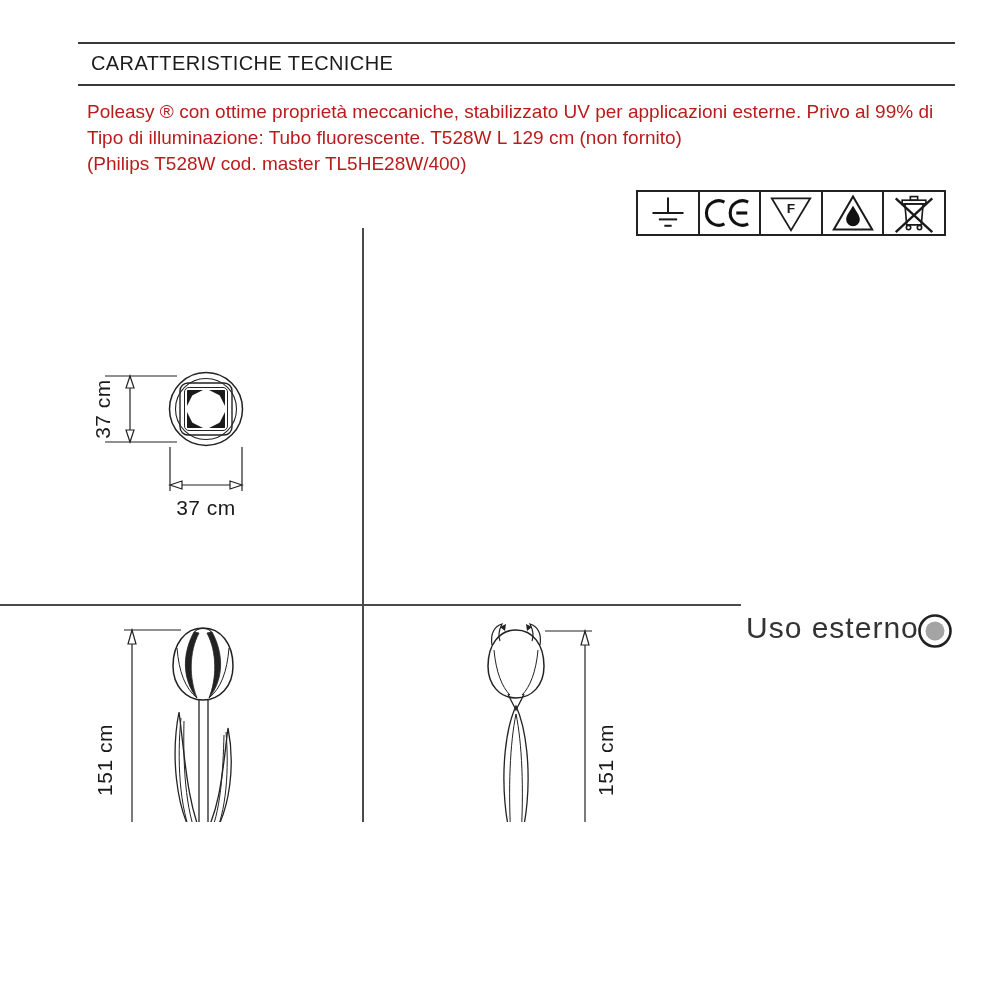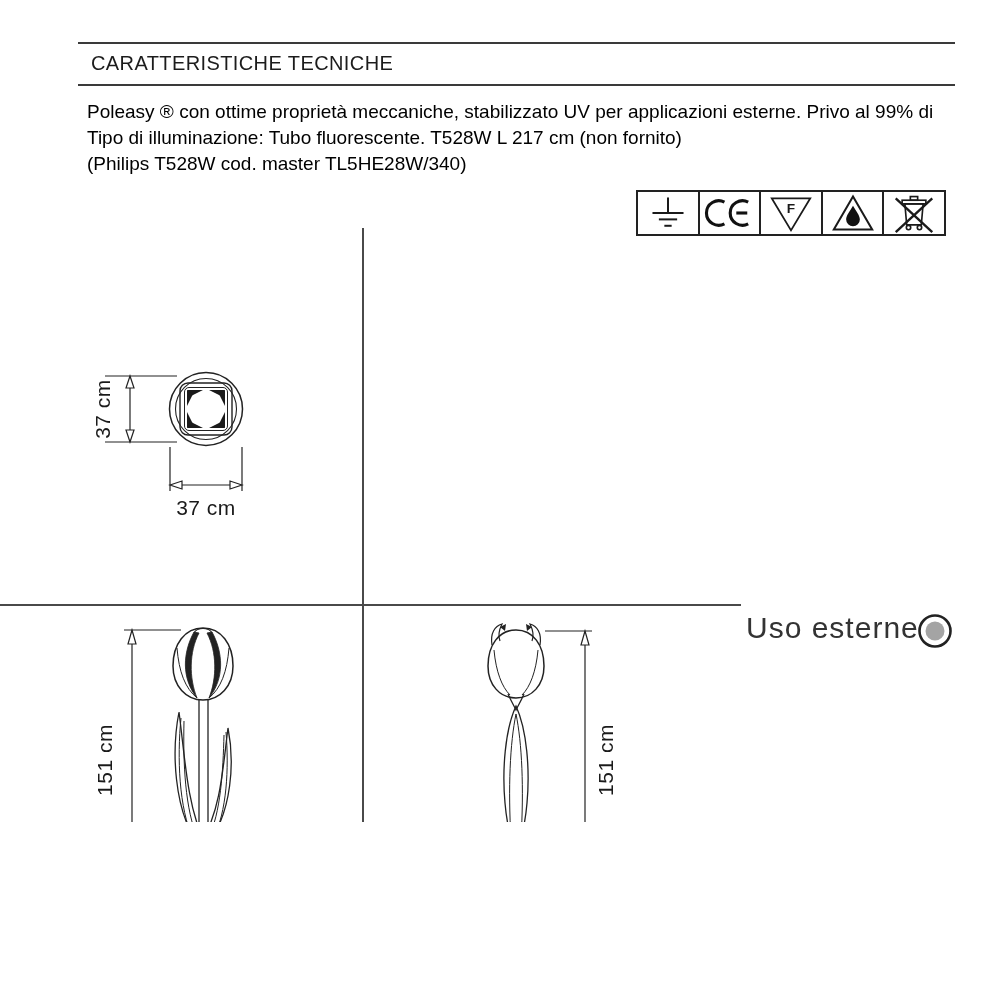--- a/index.html
+++ b/index.html
@@ -1,20 +1,20 @@
 <!DOCTYPE html>
 <html><head>
 <meta charset="utf-8">
 <style>
   html,body{margin:0;padding:0;background:#fff;}
   .page{position:relative;width:1000px;height:822px;background:#ffffff;overflow:hidden;
         font-family:"Liberation Sans","DejaVu Sans",sans-serif;color:#1f1f1f;}
   .rule{position:absolute;background:#3a3a3a;height:2px;}
   .title{position:absolute;left:91px;top:52px;font-size:20px;letter-spacing:0.4px;color:#1c1c1c;}
-  .specs{position:absolute;left:87px;top:99px;font-size:19px;line-height:26px;color:#000000;}
+  .specs{position:absolute;left:87px;top:99px;font-size:19px;line-height:26px;color:#b91c1c;}
   .specs div{white-space:nowrap;}
   .cert-box{position:absolute;left:636px;top:190px;width:310px;height:46px;
             border:2px solid #222;box-sizing:border-box;display:flex;}
   .cert-cell{flex:1 1 0;display:flex;align-items:center;justify-content:center;border-left:2px solid #222;}
   .cert-cell:first-child{border-left:none;}
   .vdivider{position:absolute;left:362px;top:228px;width:2px;height:757px;background:#4a4a4a;}
   .hdivider{position:absolute;left:0;top:604px;width:741px;height:2px;background:#4a4a4a;}
   .drawing{position:absolute;}
   .uso{position:absolute;left:746px;top:611px;font-size:30px;letter-spacing:1px;color:#333;white-space:nowrap;}
   .uso-badge{position:absolute;left:917px;top:613px;}
@@ -25,22 +25,22 @@
 <body>
 
 <div class="page">
 
   <div class="rule" style="left:78px;top:42px;width:877px;"></div>
   <div class="title">CARATTERISTICHE TECNICHE</div>
   <div class="rule" style="left:78px;top:84px;width:877px;"></div>
 
   <div class="specs">
     <div>Poleasy ® con ottime proprietà meccaniche, stabilizzato UV per applicazioni esterne. Privo al 99% di</div>
-    <div>Tipo di illuminazione: Tubo fluorescente. T528W L 217 cm (non fornito)</div>
-    <div>(Philips T528W cod. master TL5HE28W/340)</div>
+    <div>Tipo di illuminazione: Tubo fluorescente. T528W L 129 cm (non fornito)</div>
+    <div>(Philips T528W cod. master TL5HE28W/400)</div>
   </div>
 
   <div class="cert-box">
     <div class="cert-cell">
       <svg width="56" height="42" viewBox="0 0 60 46" fill="none" stroke="#1a1a1a" stroke-width="2.2">
         <line x1="30" y1="6" x2="30" y2="23"></line>
         <line x1="13" y1="23" x2="47" y2="23"></line>
         <line x1="20" y1="30" x2="40" y2="30"></line>
         <line x1="26" y1="37" x2="34" y2="37"></line>
       </svg>
@@ -220,21 +220,21 @@
         <line x1="31" y1="287" x2="31" y2="322"></line>
         <line x1="99" y1="287" x2="99" y2="322"></line>
         <line x1="31" y1="314" x2="99" y2="314"></line>
         <path d="M 31,314 L 43,310 L 43,318 Z" fill="#fff"></path>
         <path d="M 99,314 L 87,310 L 87,318 Z" fill="#fff"></path>
       </g>
       <text class="dim-text" x="65" y="343" text-anchor="middle" stroke="none">37 cm</text>
     </svg>
   </div>
 
-  <div class="uso">Uso esterne</div>
+  <div class="uso">Uso esterno</div>
   <div class="uso-badge">
     <svg width="36" height="36" viewBox="0 0 36 36">
       <circle cx="18" cy="18" r="15.5" fill="none" stroke="#222" stroke-width="2.6"></circle>
       <circle cx="18" cy="18" r="9.5" fill="#a4a4a4"></circle>
     </svg>
   </div>
 
 </div>
 
 </body></html>

